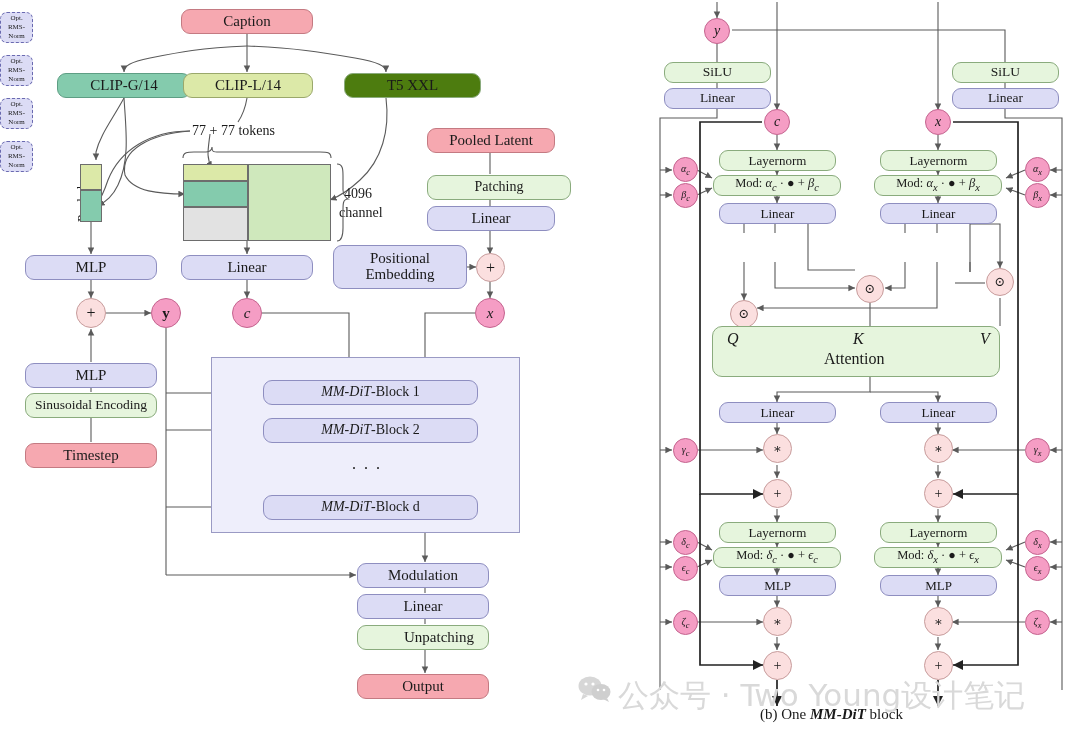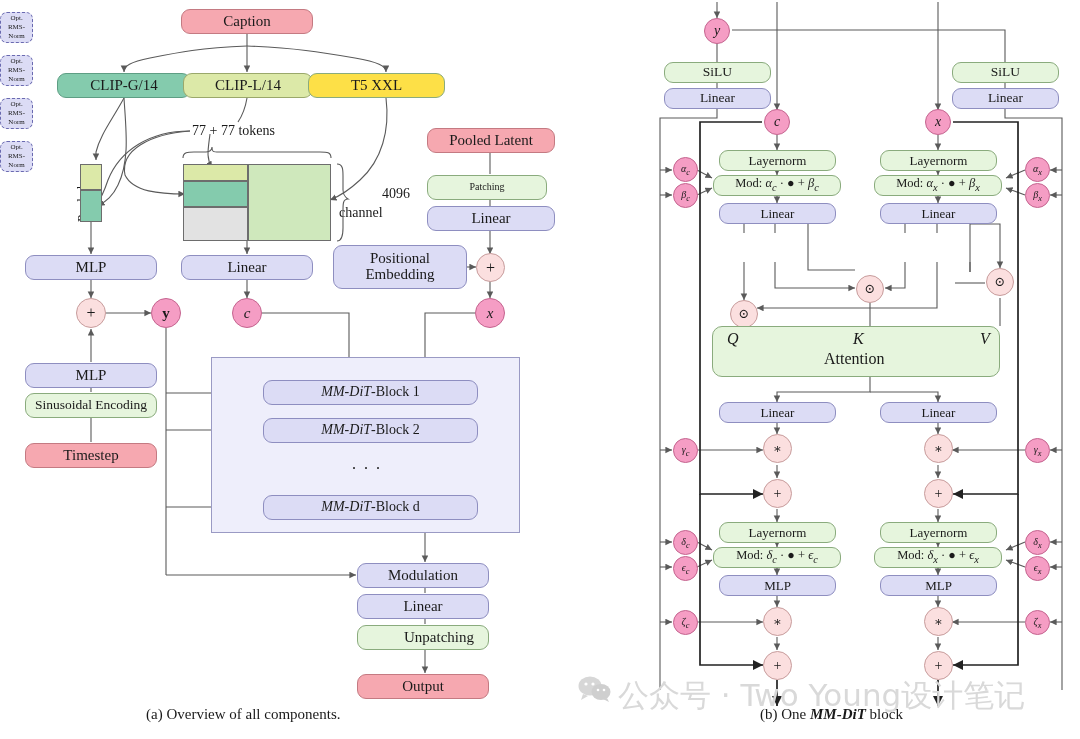--- a/index.html
+++ b/index.html
@@ -6,21 +6,21 @@
   body{width:1080px;height:739px;position:relative;overflow:hidden;
        font-family:"Liberation Serif","DejaVu Serif",serif;color:#1a1a1a;}
   .fig{position:absolute;left:0;top:0;width:1080px;height:739px;}
   svg.wires{position:absolute;left:0;top:0;width:1080px;height:739px;pointer-events:none;}
 
   
   .node{position:absolute;box-sizing:border-box;border:1px solid #7a7a7a;
         border-radius:9px;display:flex;align-items:center;justify-content:center;
         text-align:center;line-height:1.05;}
   .pink{background:#f6a8b0;border-color:#c47a82;}
-  .green{background:#fde047;border-color:#8aab7d;}
+  .green{background:#4d7c0f;border-color:#8aab7d;margin-left:36px;}
   .lgreen{background:#e6f5dd;border-color:#8aab7d;}
   .ygreen{background:#dce9a8;border-color:#9aa86b;}
   .tgreen{background:#84cbad;border-color:#5e9e84;}
   .blue{background:#dcdcf5;border-color:#8e8ec0;}
   .dashbox{background:#dcdcf5;border:1px dashed #6a6ab0;border-radius:7px;margin-top:12px;}
 
   .circ{position:absolute;box-sizing:border-box;border-radius:50%;
         border:1px solid #7a7a7a;display:flex;align-items:center;
         justify-content:center;text-align:center;}
   .cpink{background:#f59dc4;border-color:#c4648f;}
@@ -254,21 +254,21 @@
   </div>
   <div class="node ygreen" style="left:183px;top:73px;width:130px;height:25px;font-size:15px;">
     <span>CLIP-L/14</span>
   </div>
   <div class="node green" style="left:308px;top:73px;width:137px;height:25px;font-size:15px;">
     <span>T5 XXL</span>
   </div>
 
   <div class="lbl" style="left:192px;top:123px;font-size:14px;">77 + 77 tokens</div>
 
-  <div class="lbl" style="left:344px;top:186px;font-size:14px;margin-left:38px;">4096</div>
+  <div class="lbl" style="left:344px;top:186px;font-size:14px;">4096</div>
   <div class="lbl" style="left:339px;top:205px;font-size:14px;">channel</div>
 
   <div class="vlabel" style="left:74px;top:222px;">Pooled</div>
   <div class="band" style="left:80px;top:164px;width:22px;height:26px;background:#dce9a8;"></div>
   <div class="band" style="left:80px;top:190px;width:22px;height:32px;background:#84cbad;"></div>
 
   <div class="band" style="left:183px;top:164px;width:65px;height:17px;background:#dce9a8;"></div>
   <div class="band" style="left:183px;top:181px;width:65px;height:26px;background:#84cbad;"></div>
   <div class="band" style="left:183px;top:207px;width:65px;height:34px;background:#e2e2e2;"></div>
   <div class="band" style="left:248px;top:164px;width:83px;height:77px;background:#cfe8bc;"></div>
@@ -306,21 +306,21 @@
   <div class="node lgreen" style="left:25px;top:393px;width:132px;height:25px;font-size:13.5px;">
     <span>Sinusoidal Encoding</span>
   </div>
   <div class="node pink" style="left:25px;top:443px;width:132px;height:25px;font-size:15px;">
     <span>Timestep</span>
   </div>
 
   <div class="node pink" style="left:427px;top:128px;width:128px;height:25px;font-size:15px;">
     <span>Pooled Latent</span>
   </div>
-  <div class="node lgreen" style="left:427px;top:175px;width:120px;height:25px;font-size:10px;align-items:center;">
+  <div class="node lgreen" style="left:427px;top:175px;width:144px;height:25px;font-size:14px;align-items:center;">
     <span>Patching</span>
   </div>
   <div class="node blue" style="left:427px;top:206px;width:128px;height:25px;font-size:15px;">
     <span>Linear</span>
   </div>
   <div class="node blue" style="left:333px;top:245px;width:134px;height:44px;font-size:15px;flex-direction:column;">
     <span>Positional</span>
     <span>Embedding</span>
   </div>
   <div class="circ cop" style="left:476px;top:253px;width:29px;height:29px;font-size:16px;">
@@ -349,21 +349,20 @@
   <div class="node blue" style="left:357px;top:594px;width:132px;height:25px;font-size:15px;">
     <span>Linear</span>
   </div>
   <div class="node lgreen" style="left:357px;top:625px;width:132px;height:25px;font-size:15px;padding-left:32px;">
     <span>Unpatching</span>
   </div>
   <div class="node pink" style="left:357px;top:674px;width:132px;height:25px;font-size:15px;">
     <span>Output</span>
   </div>
 
-  <div class="cap" style="left:146px;top:706px;">(a) Overview of all components.</div>
 
   <div class="circ cpink" style="left:704px;top:18px;width:26px;height:26px;font-size:14px;font-style:italic;">
     <span>y</span>
   </div>
   <div class="node lgreen" style="left:664px;top:62px;width:107px;height:21px;font-size:13.5px;">
     <span>SiLU</span>
   </div>
   <div class="node blue" style="left:664px;top:88px;width:107px;height:21px;font-size:13.5px;">
     <span>Linear</span>
   </div>

